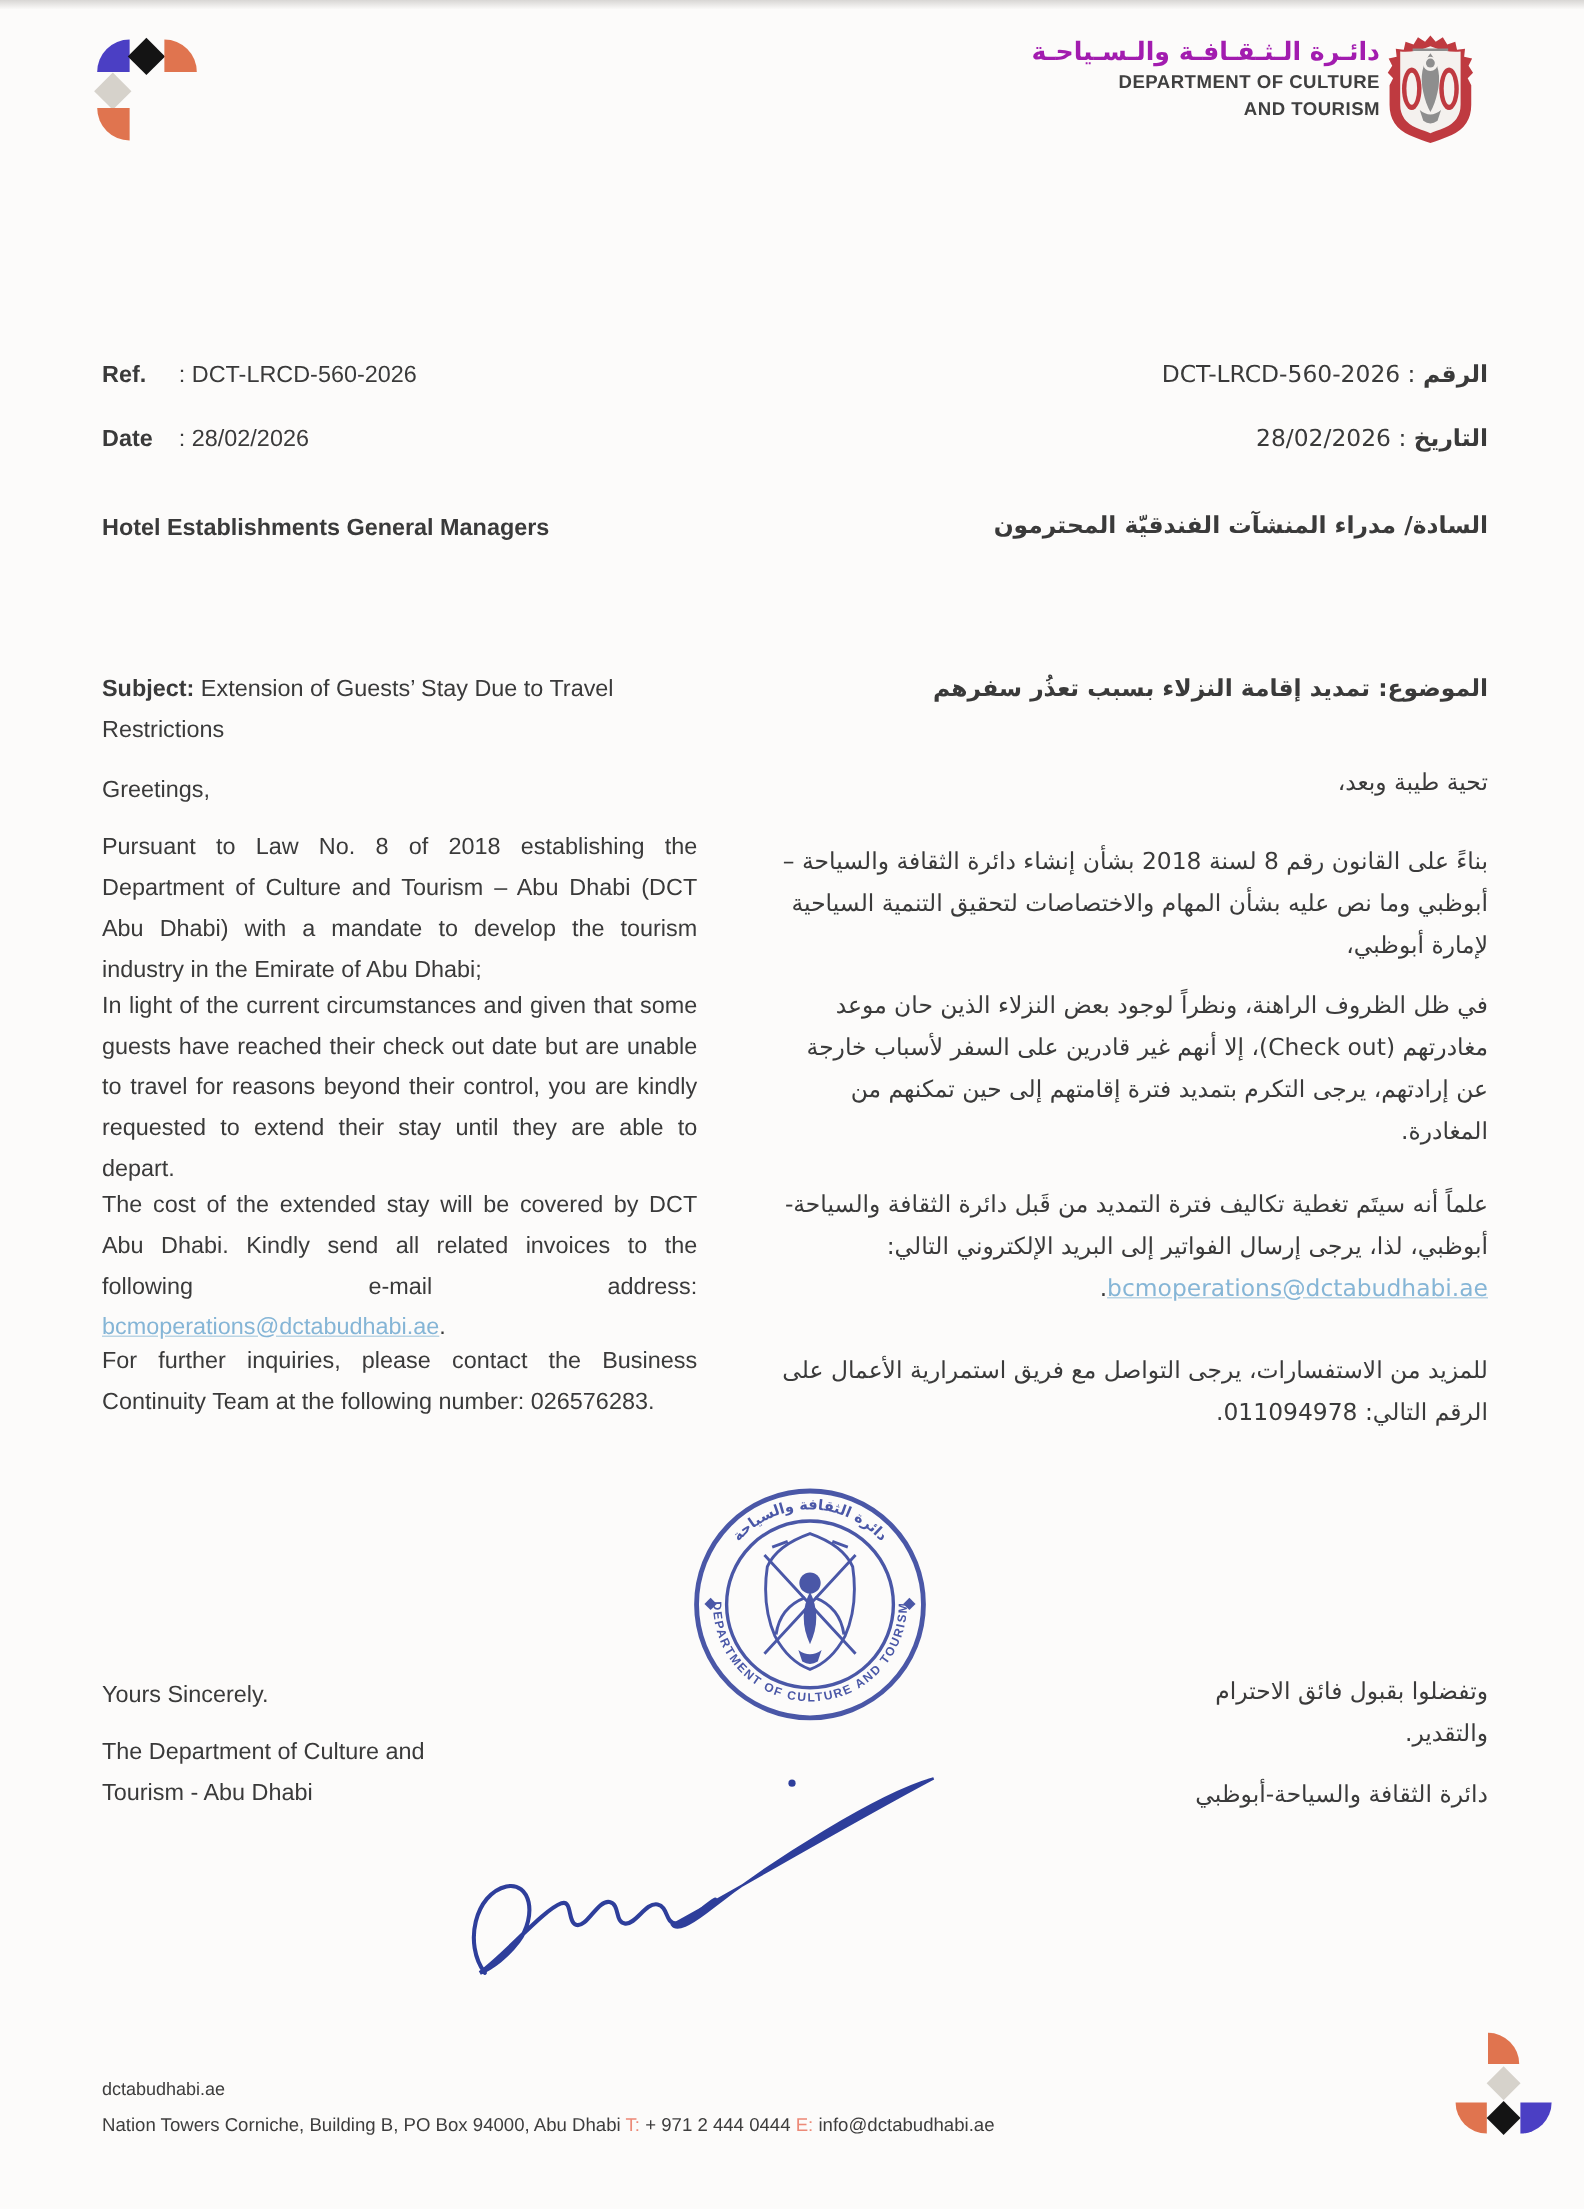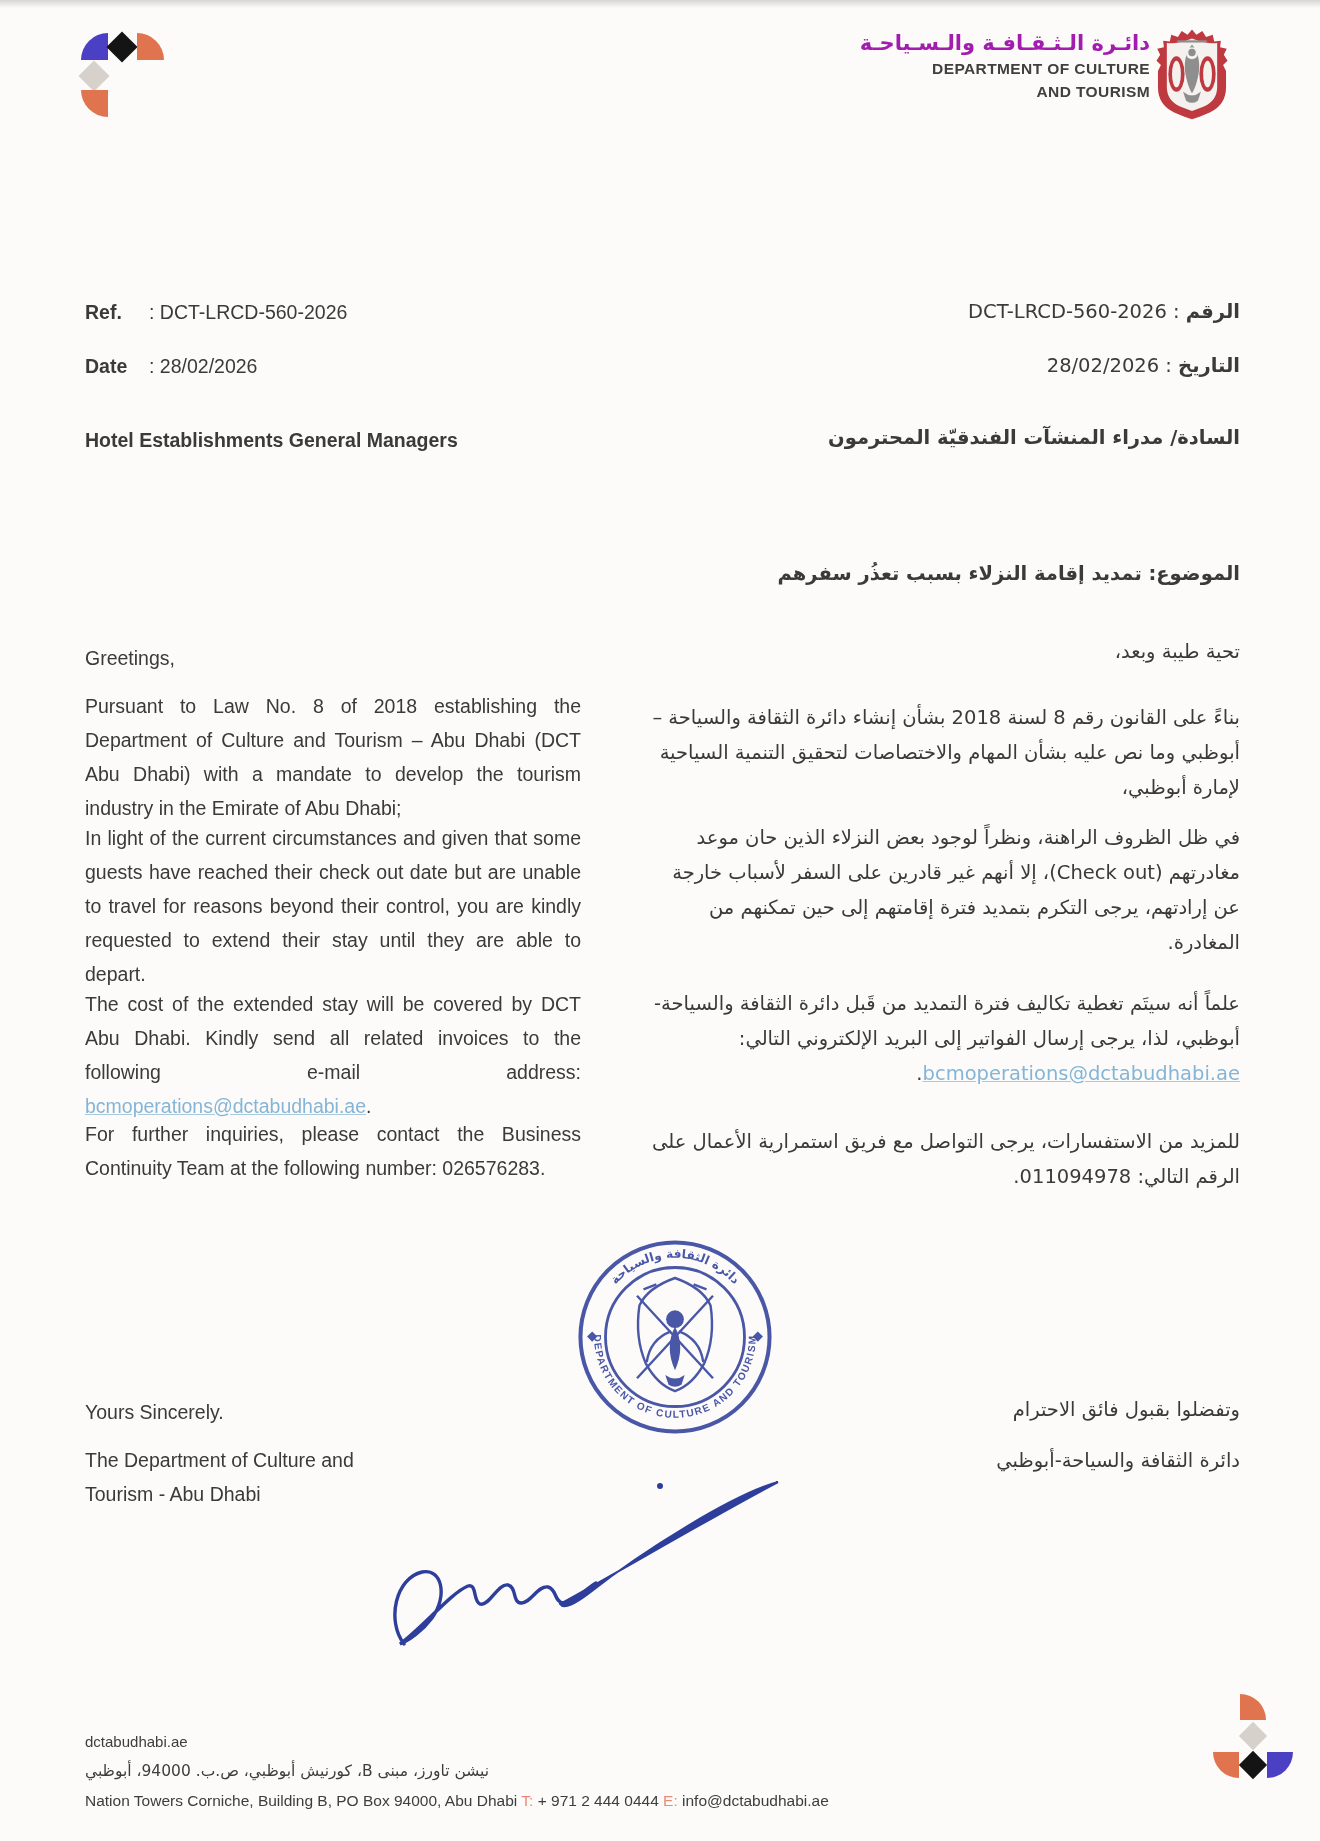--- a/index.html
+++ b/index.html
@@ -79,20 +79,23 @@
   <div class="ar-col" style="top:294px;">
     <span class="b">الرقم</span>&nbsp;<span>: </span><span dir="ltr">DCT-LRCD-560-2026</span>
   </div>
   <div class="ar-col" style="top:348px;">
     <span class="b">التاريخ</span>&nbsp;<span>: </span><span dir="ltr">28/02/2026</span>
   </div>
 
   <div class="en-col b" style="top:424px;">Hotel Establishments General Managers</div>
   <div class="ar-col b" style="top:420px;">السادة/ مدراء المنشآت الفندقيّة المحترمون</div>
 
+  <div class="en-col" style="top:558px;">
+    <span class="b">Subject:</span><span> Extension of Guests’ Stay Due to Travel Restrictions</span>
+  </div>
   <div class="ar-col b" style="top:556px;text-align:right;">
     <span>الموضوع:</span><span> تمديد إقامة النزلاء بسبب تعذُر سفرهم</span>
   </div>
 
   <div class="en-col" style="top:642px;">Greetings,</div>
   <div class="ar-col" style="top:634px;">تحية طيبة وبعد،</div>
 
   <div class="en-col en-p" style="top:690px;">Pursuant to Law No. 8 of 2018 establishing the Department of Culture and Tourism – Abu Dhabi (DCT Abu Dhabi) with a mandate to develop the tourism industry in the Emirate of Abu Dhabi;</div>
   <div class="ar-col" style="top:688px;margin-top:12px;">بناءً على القانون رقم 8 لسنة 2018 بشأن إنشاء دائرة الثقافة والسياحة – أبوظبي وما نص عليه بشأن المهام والاختصاصات لتحقيق التنمية السياحية لإمارة أبوظبي،</div>
 
@@ -139,36 +142,36 @@
     </svg>
   </div>
 
   <div class="en-col" style="top:1396px;">
     <div>Yours Sincerely.</div>
     <div style="margin-top:14px;">The Department of Culture and</div>
     <div>Tourism - Abu Dhabi</div>
   </div>
   <div class="ar-col" style="top:1392px;">
     <div>وتفضلوا بقبول فائق الاحترام</div>
+    <div>والتقدير.</div>
     <div style="margin-top:16px;">دائرة الثقافة والسياحة-أبوظبي</div>
   </div>
 
   <div class="sig">
     <svg width="420" height="205" viewBox="0 0 420 205">
       <g stroke="#2e3e9b" stroke-width="3.4" fill="none" stroke-linecap="round">
         <path d="M 26,192 C 8,168 18,126 44,120 C 64,116 70,144 54,166 C 45,178 32,188 22,192 C 44,176 74,140 90,134 C 99,131 95,150 102,152 C 111,155 120,131 130,133 C 139,135 134,150 143,151 C 152,152 160,133 170,135 C 179,137 176,150 185,151 C 195,152 206,138 218,131"></path>
         <path d="M 182,152 C 244,118 332,66 400,30 C 356,42 266,98 210,142 C 198,151 186,158 182,152 Z" fill="#2e3e9b" stroke-width="2"></path>
         <circle cx="282" cy="34" r="3" fill="#2e3e9b" stroke="none"></circle>
       </g>
     </svg>
   </div>
 
   <div class="footer">
     <div class="site">dctabudhabi.ae</div>
-    <div class="ar-addr">نيشن تاورز، مبنى B، كورنيش أبوظبي، ص.ب. 94000، أبوظبي</div>
     <div>
       <span>Nation Towers Corniche, Building B, PO Box 94000, Abu Dhabi</span>
       <span class="coral">T:</span>
       <span>+ 971 2 444 0444</span>
       <span class="coral">E:</span>
       <span>info@dctabudhabi.ae</span>
     </div>
   </div>
 
   <div class="mark" style="left:1213px;top:1694px;width:80px;height:90px;">

